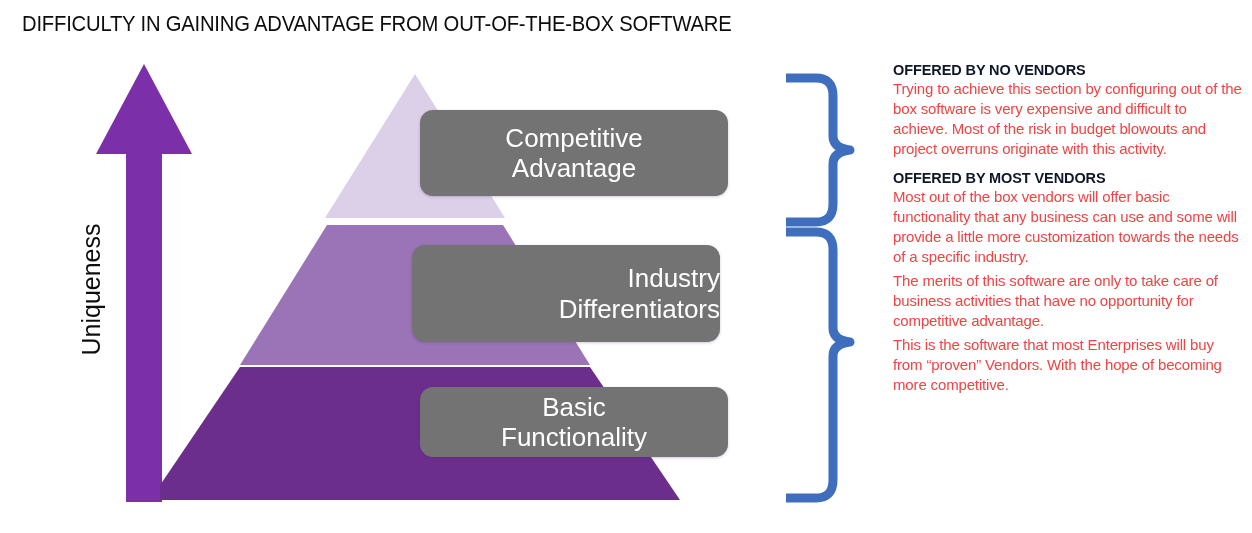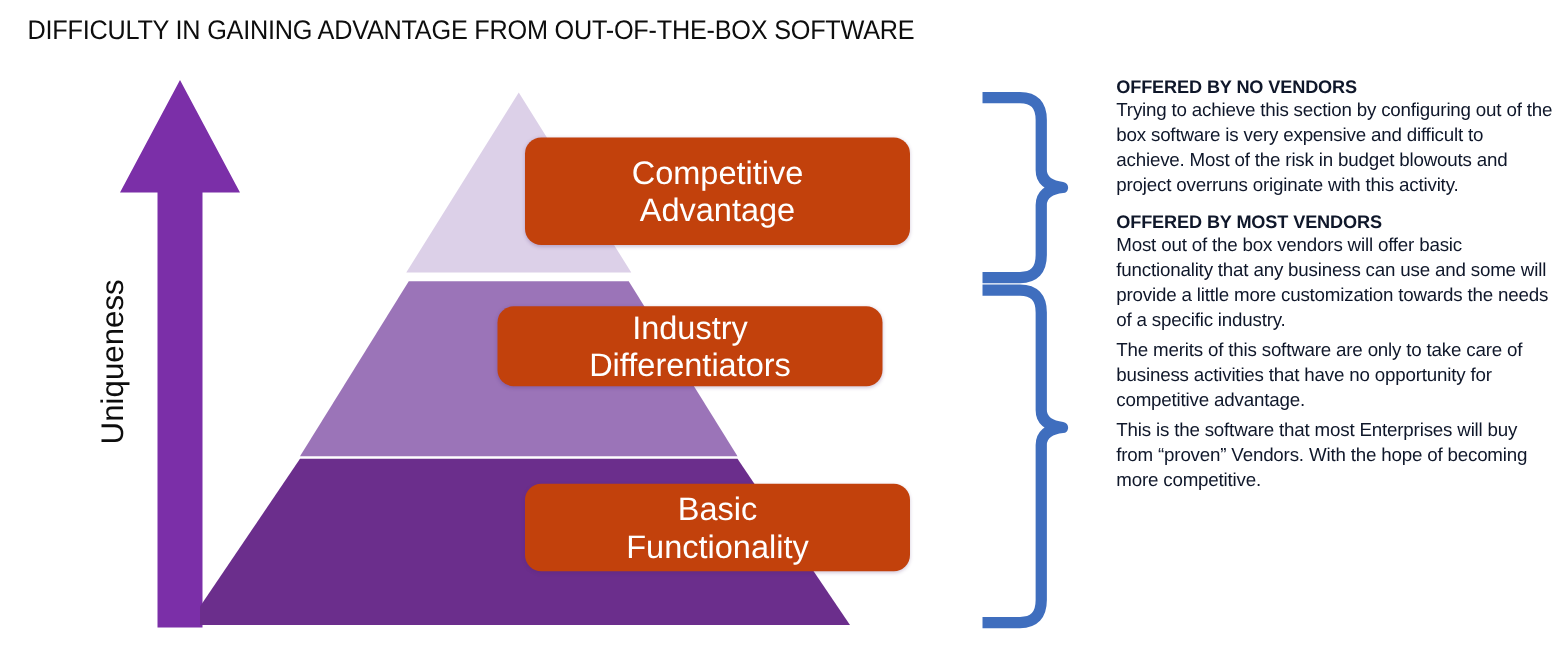--- a/index.html
+++ b/index.html
@@ -64,36 +64,36 @@
     position: absolute;
     left: 160px;
     top: 60px;
     width: 540px;
     height: 450px;
   }
 
   
   .level-box {
     position: absolute;
-    background: #c2410c;
+    background: #737373;
     border-radius: 13px;
     color: #ffffff;
     display: flex;
     flex-direction: column;
     align-items: center;
     justify-content: center;
     line-height: 1.16;
     font-size: 26px;
     text-align: center;
     box-shadow: 0 1px 3px rgba(80,40,110,0.25);
   }
   .level-box .ln { display: block; }
 
   #box-competitive { left: 420px; top: 110px;  width: 308px; height: 86px; }
-  #box-industry    { left: 398px; top: 245px;  width: 308px; height: 64px; }
+  #box-industry    { left: 412px; top: 245px;  width: 308px; height: 97px; align-items: flex-end; }
   #box-basic       { left: 420px; top: 387px;  width: 308px; height: 70px; }
 
   
   #braces {
     position: absolute;
     left: 778px;
     top: 60px;
     width: 104px;
     height: 460px;
   }
@@ -108,21 +108,21 @@
   .note-block { margin-bottom: 11px; }
   .note-head {
     font-size: 14.5px;
     font-weight: bold;
     color: #0f172a;
     letter-spacing: -0.1px;
     margin-bottom: 1px;
   }
   .note-body {
     font-size: 15px;
-    color: #0f172a;
+    color: #ef4444;
     line-height: 1.335;
     letter-spacing: -0.15px;
   }
   .note-body.gap-top { margin-top: 4px; }
 </style>
 </head>
 <body>
 
 <div id="page-title">DIFFICULTY IN GAINING ADVANTAGE FROM OUT-OF-THE-BOX SOFTWARE</div>
 

